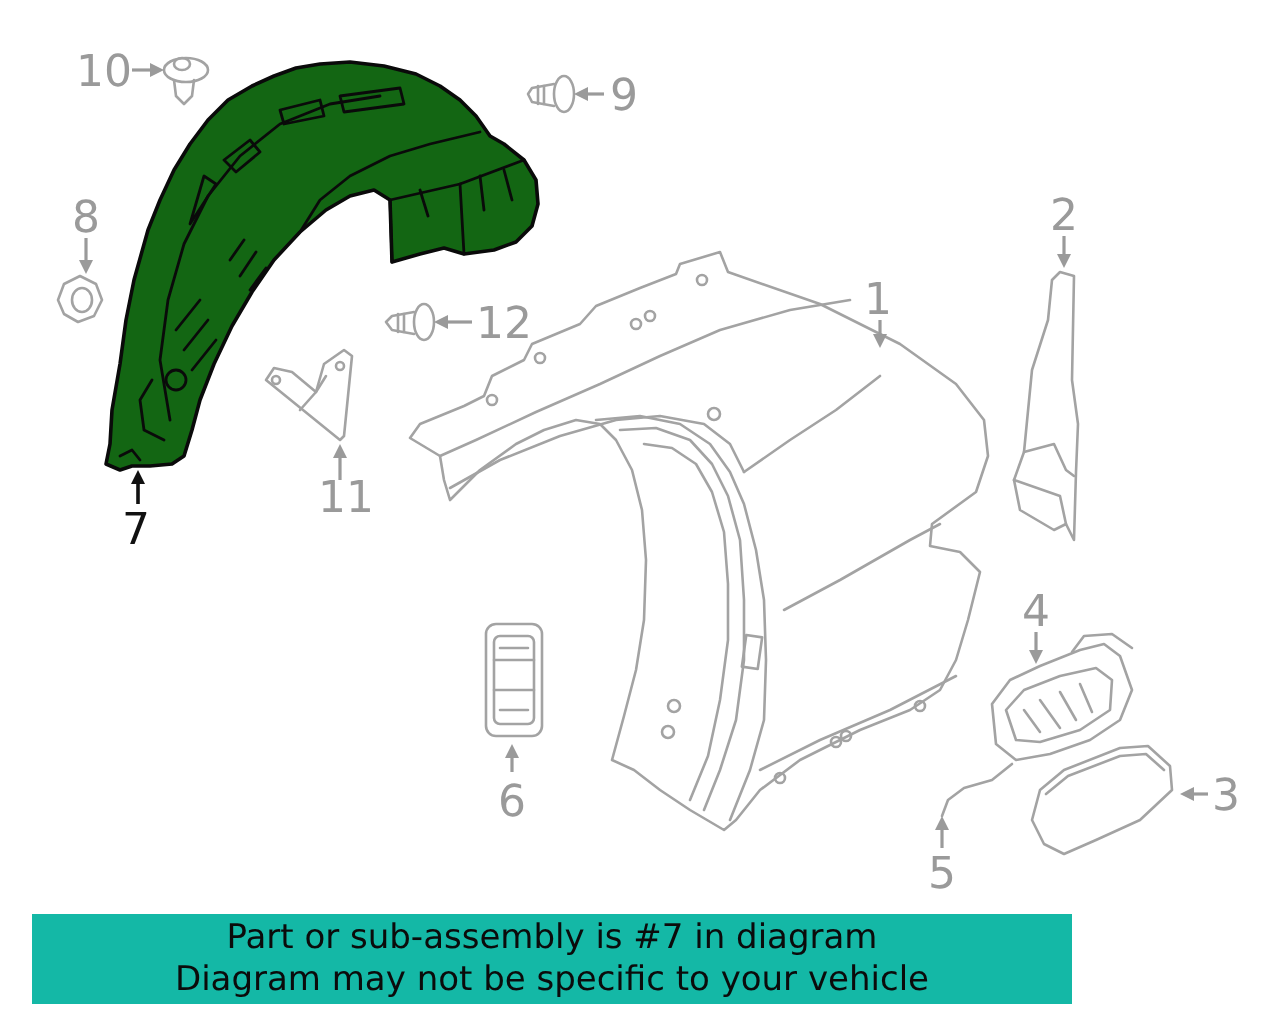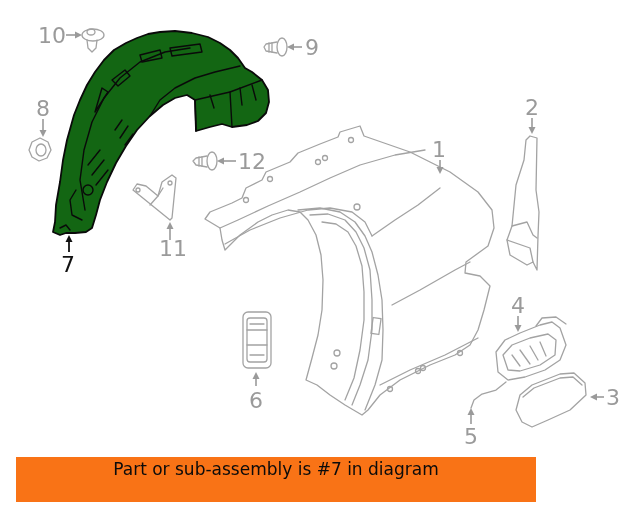--- a/index.html
+++ b/index.html
@@ -6,21 +6,21 @@
   body { width:640px; height:512px; position:relative; overflow:hidden; font-family:"DejaVu Sans", sans-serif; }
   #diagram { position:absolute; left:0; top:0; width:640px; height:512px; }
   .callout { font-family:"DejaVu Sans", sans-serif; font-size:22px; fill:#9a9a9a; }
   .callout.sel { fill:#111111; }
   .ln { stroke:#a3a3a3; stroke-width:1.3; fill:none; stroke-linejoin:round; stroke-linecap:round; }
   .lnf { stroke:#a3a3a3; stroke-width:1.3; fill:#ffffff; stroke-linejoin:round; }
   .arr { stroke:#9a9a9a; stroke-width:1.6; fill:none; }
   .arrhead { fill:#9a9a9a; }
   .green { fill:#136613; stroke:#0a0a0a; stroke-width:1.8; stroke-linejoin:round; }
   .gdet { stroke:#0a0a0a; stroke-width:1.4; fill:none; stroke-linejoin:round; stroke-linecap:round; }
-  #banner { position:absolute; left:16px; top:457px; width:520px; height:45px; background:#f97316;
+  #banner { position:absolute; left:16px; top:457px; width:520px; height:45px; background:#14b8a6;
             color:#0b0b0b; text-align:center; font-family:"DejaVu Sans", sans-serif; font-size:17px; line-height:21px;
             padding-top:2px; box-sizing:border-box; }
   #banner div { white-space:nowrap; }
 </style>
 </head>
 <body>
 
 <svg id="diagram" viewBox="0 0 640 512" xmlns="http://www.w3.org/2000/svg">
 
   <g>
@@ -159,13 +159,14 @@
 
   <g>
     <path d="M69,252 L69,240" stroke="#111111" stroke-width="1.8" fill="none"></path>
     <polygon points="69,235 65.5,242 72.5,242" fill="#111111"></polygon>
   </g>
   <text class="callout sel" x="61" y="272">7</text>
 </svg>
 
 <div id="banner">
   <div>Part or sub-assembly is #7 in diagram</div>
+  <div>Diagram may not be specific to your vehicle</div>
 </div>
 
 </body></html>

